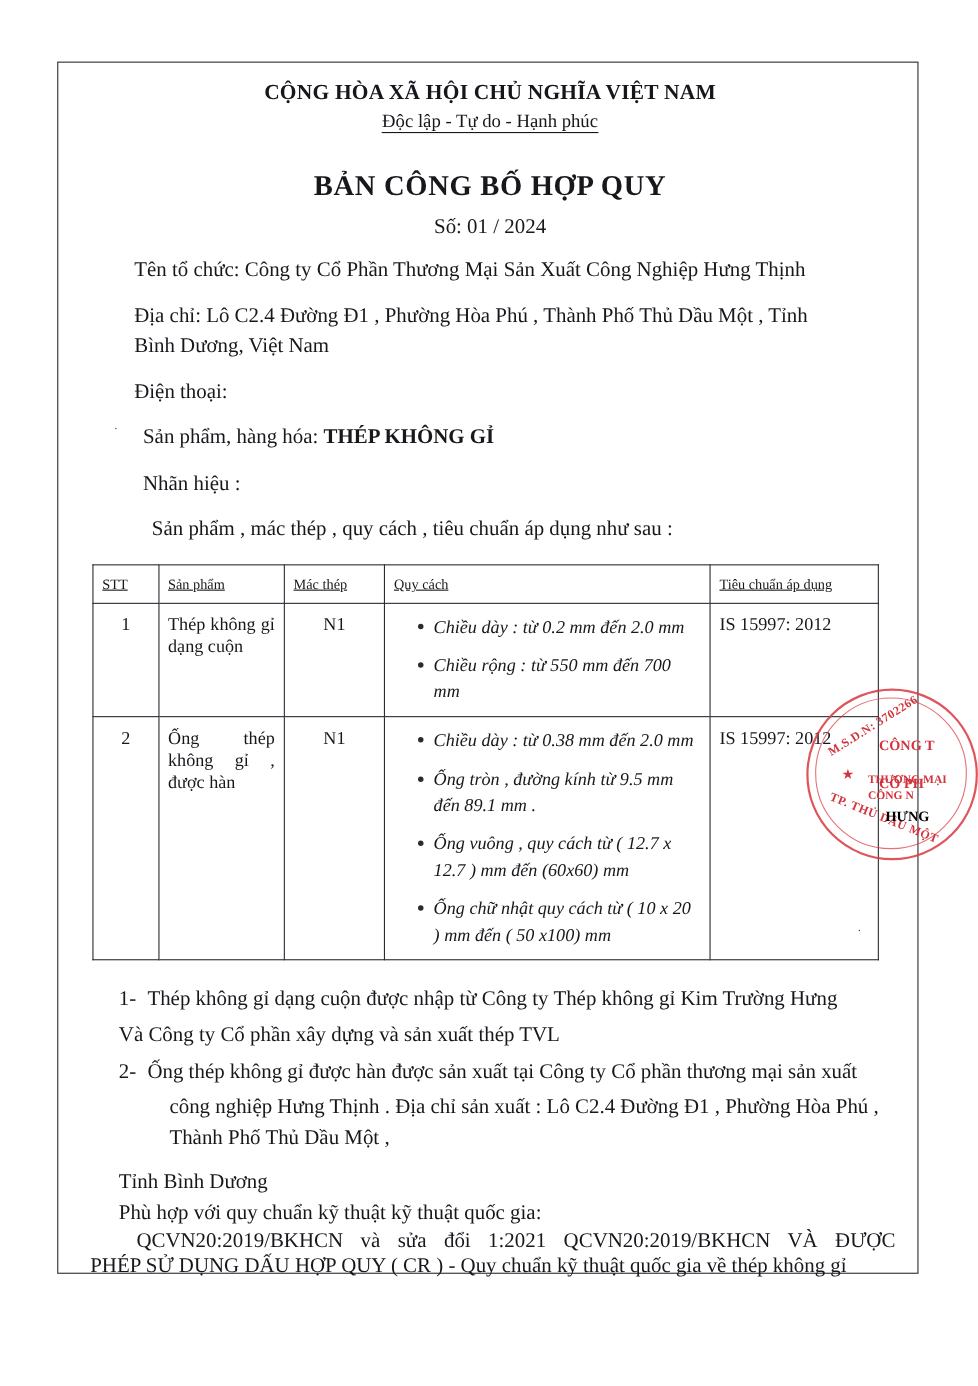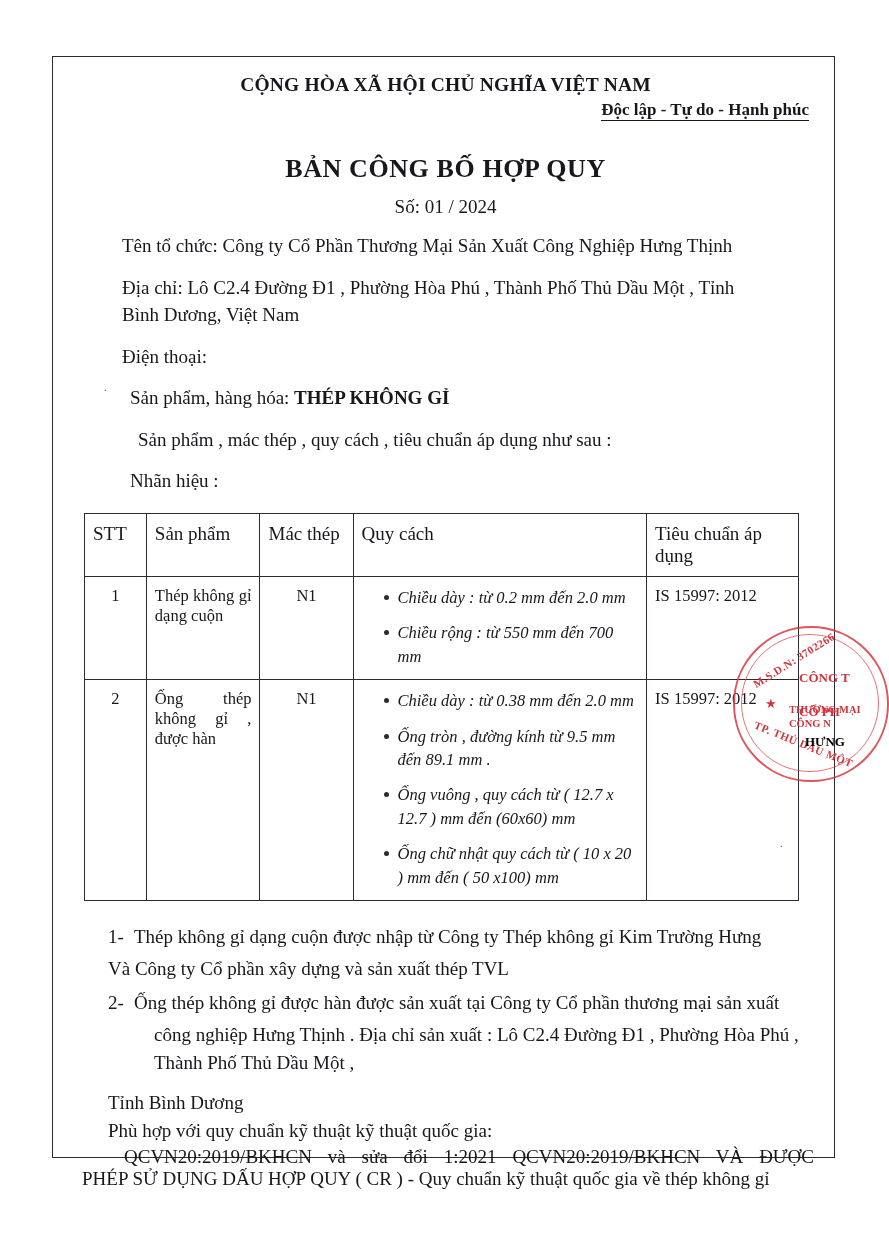--- a/index.html
+++ b/index.html
@@ -42,22 +42,22 @@
 
   .nation-title {
     text-align: center;
     font-weight: bold;
     font-size: 19.5px;
     letter-spacing: .2px;
     color: #16161c;
     margin-top: 8px;
   }
   .nation-sub {
-    text-align: right;
-    font-weight: bold;
+    text-align: center;
+    font-weight: normal;
     font-size: 17px;
     margin-top: 4px;
   }
   .nation-sub span {
     border-bottom: 1.4px solid #16161c;
     padding-bottom: 1px;
   }
 
   .doc-title {
     text-align: center;
@@ -90,22 +90,23 @@
     font-size: 16.5px;
   }
   table.spec th, table.spec td {
     border: 1px solid #2b2b33;
     vertical-align: top;
     padding: 9px 8px;
   }
   table.spec th {
     font-weight: normal;
     text-align: left;
-    font-size: 19px;
+    font-size: 13px;
     padding: 9px 8px;
+    text-decoration: underline;
   }
   .col-stt { width: 48px; text-align: center; }
   .col-prod { width: 112px; }
   .col-grade { width: 88px; text-align: center; }
   .col-spec { width: 330px; }
   .col-std { width: 160px; }
   td.center { text-align: center; }
   td.just { text-align: justify; text-align-last: left; }
   ul.bullets {
     margin: 0;
@@ -226,23 +227,23 @@
       <span>Địa chỉ: </span><span>Lô C2.4 Đường Đ1 , Phường Hòa Phú , Thành Phố Thủ Dầu Một , Tỉnh</span>
       <div>Bình Dương, Việt Nam</div>
     </div>
 
     <div class="para indent-1">Điện thoại:</div>
 
     <div class="para indent-2">
       <span>Sản phẩm, hàng hóa: </span><b>THÉP KHÔNG GỈ</b>
     </div>
 
+    <div class="para indent-2">Nhãn hiệu :</div>
+
     <div class="para indent-3">Sản phẩm , mác thép , quy cách , tiêu chuẩn áp dụng như sau :</div>
-
-    <div class="para indent-2">Nhãn hiệu :</div>
 
     <table class="spec">
       <thead>
         <tr>
           <th class="col-stt">STT</th>
           <th class="col-prod">Sản phẩm</th>
           <th class="col-grade">Mác thép</th>
           <th class="col-spec">Quy cách</th>
           <th class="col-std">Tiêu chuẩn áp dụng</th>
         </tr>

